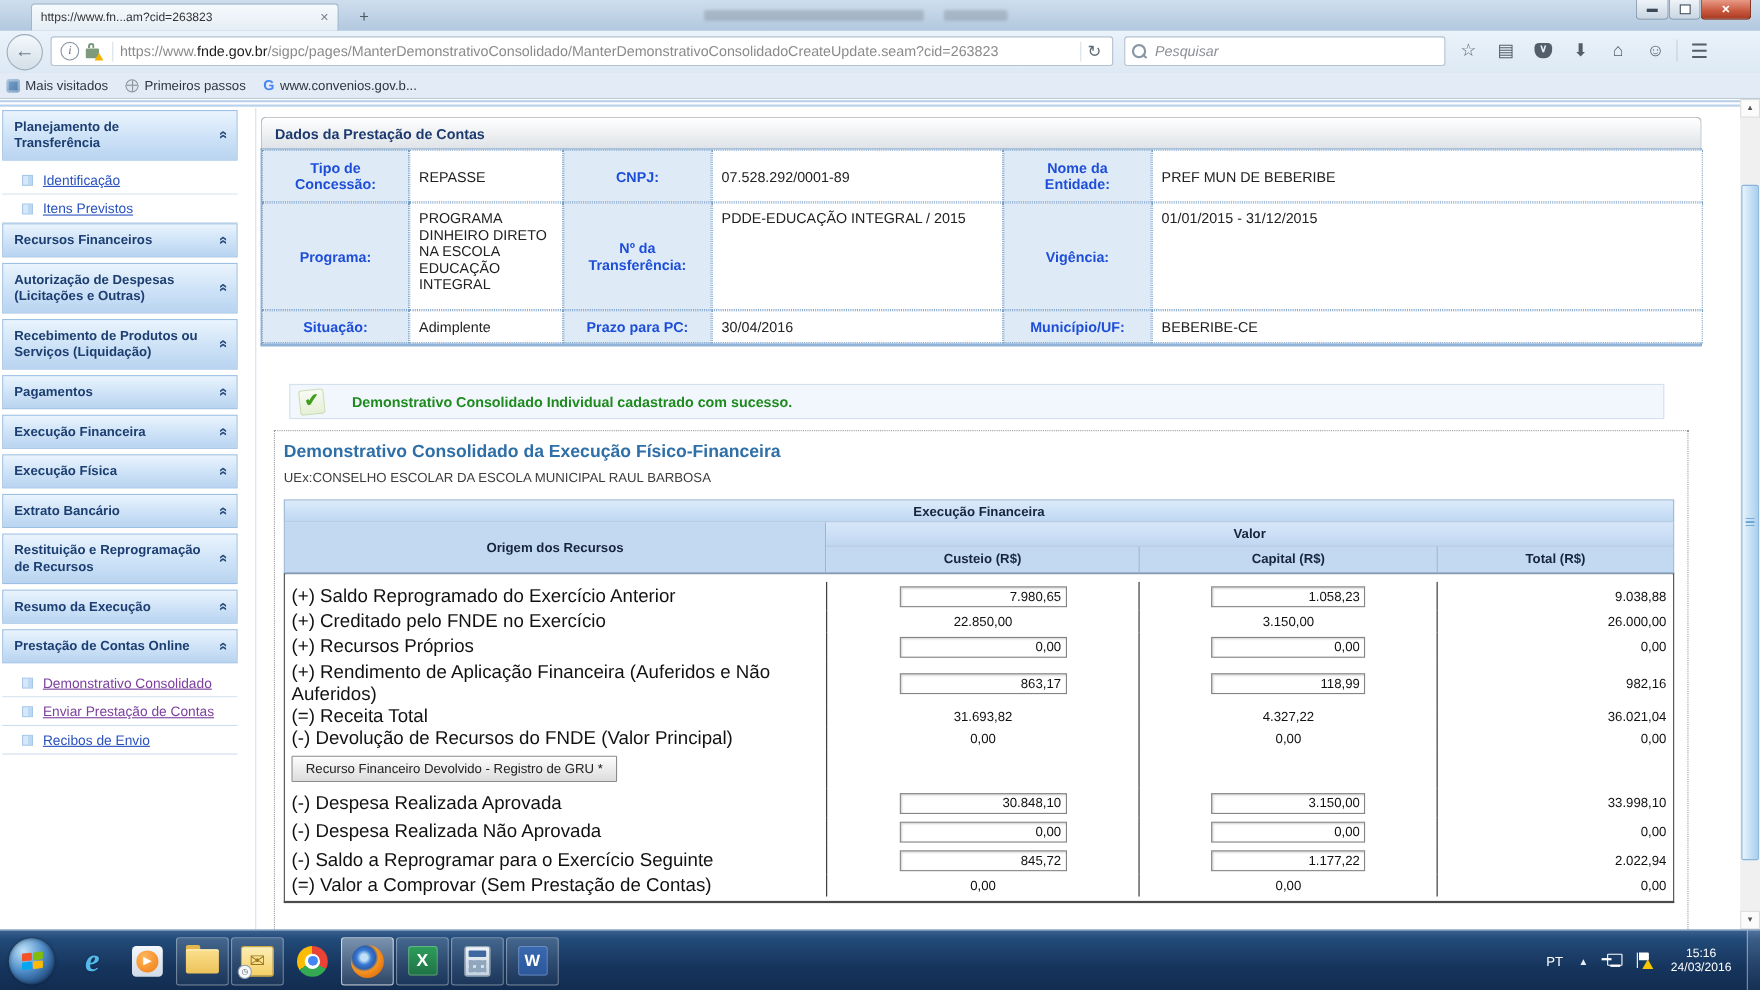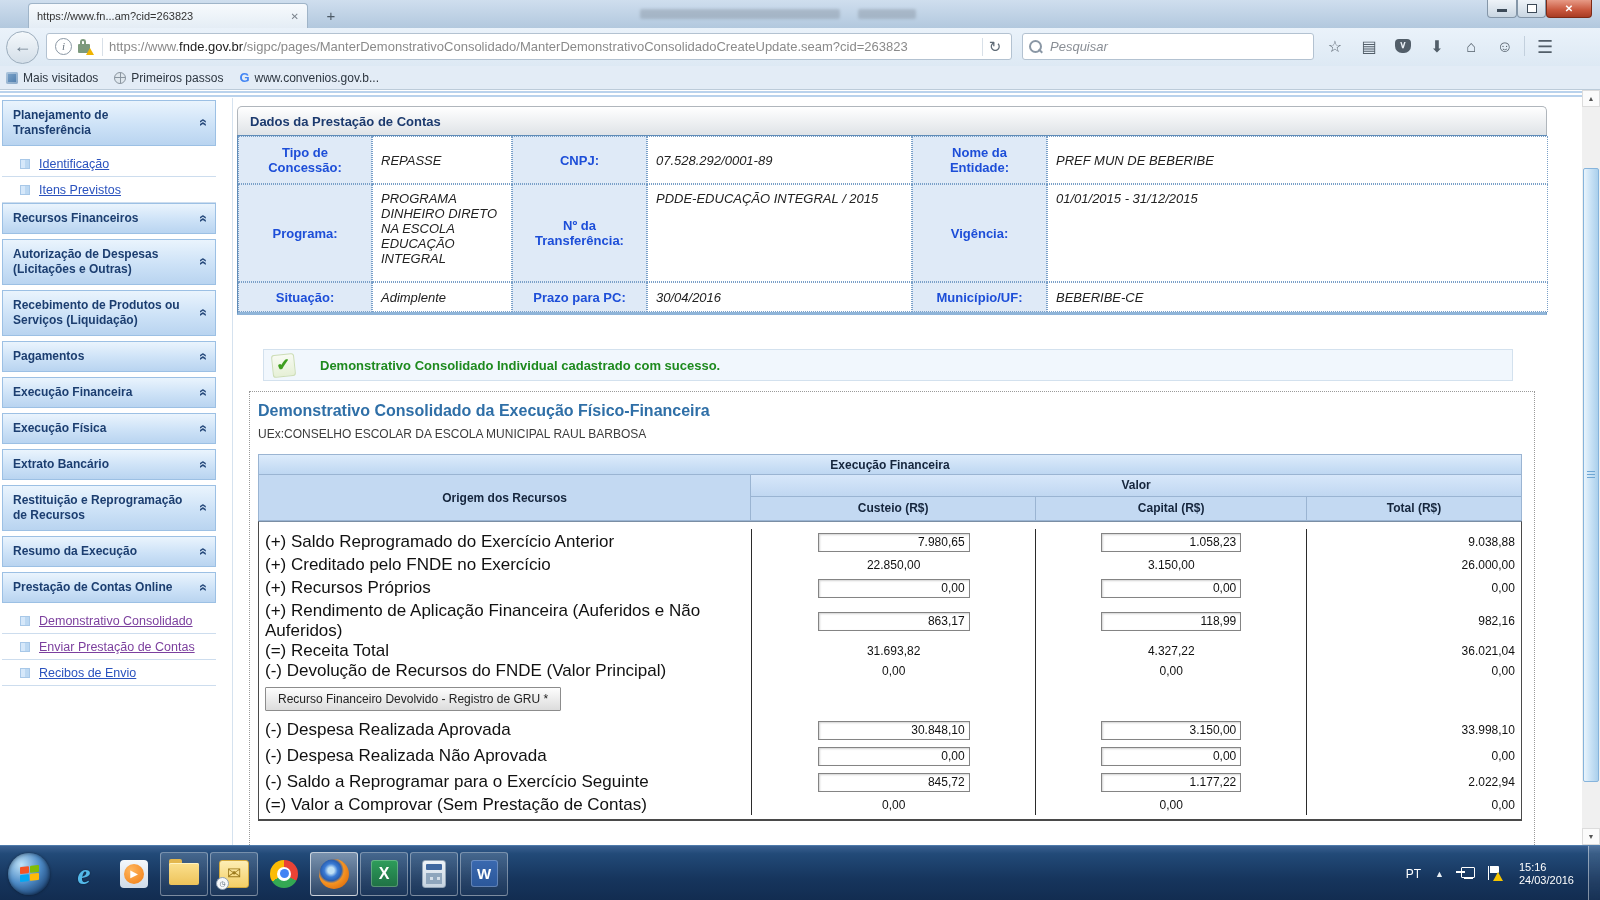--- a/index.html
+++ b/index.html
@@ -87,21 +87,21 @@
     border-left:1px solid #d5e2ef;padding:8px 0 0 4px;box-sizing:border-box;overflow:hidden;}
   
   #hdr-panel{width:1310px;}
   .panel-title{height:29px;line-height:29px;padding-left:12px;border:1px solid #b0b6bc;border-bottom:none;
     border-radius:5px 5px 0 0;background:linear-gradient(#ffffff,#dfe3e7);
     font-size:13px;font-weight:bold;color:#1c3a6e;box-sizing:border-box;}
   #hdr-table{display:grid;grid-template-columns:134px 140px 135px 265px 135px 501px;
     grid-template-rows:48px 98px 30px;border:1px solid #5f8cb8;border-bottom:3px solid #8fb4d8;box-sizing:border-box;}
   .hcell{border:1px dotted #7aa0c8;display:flex;align-items:center;box-sizing:border-box;font-size:13px;}
   .hlabel{background:#dfeaf7;color:#1d4ed8;font-weight:bold;justify-content:center;text-align:center;padding:2px 18px;}
-  .hvalue{background:#fff;color:#222;padding:2px 8px;align-items:center;font-style:italic;}
+  .hvalue{background:#fff;color:#222;padding:2px 8px;align-items:center;}
   .hvalue.topal{align-items:flex-start;padding-top:6px;}
   
   #successbox{display:flex;align-items:center;margin:34px 0 0 26px;width:1250px;height:32px;
     background:#f1f7fd;border:1px solid #d3e1ee;box-sizing:border-box;padding-left:8px;}
   .okicon{width:21px;height:21px;margin-right:9px;border:1px solid #cdddb4;border-radius:3px;
     background:linear-gradient(#f8fbf3,#e6f0d6);color:#3f9e1f;font-size:16px;font-weight:bold;
     text-align:center;line-height:20px;transform:rotate(-6deg);}
   #successtext{font-size:13px;font-weight:bold;color:#1e8a1e;margin-left:16px;}
   
   #section{margin:10px 0 0 12px;width:1286px;border:1px dotted #9a9a9a;box-sizing:border-box;
@@ -192,21 +192,21 @@
   .tray-lang{color:#fff;font-size:12px;margin-right:14px;}
   .tray-up{color:#e8eef4;font-size:9px;margin-right:14px;}
   .net{position:relative;width:17px;height:14px;margin-right:12px;}
   .net::before{content:"";position:absolute;right:0;top:0;width:12px;height:9px;border:1.5px solid #fff;border-radius:1px;}
   .net::after{content:"";position:absolute;right:2px;top:10.5px;width:9px;height:1.5px;background:#fff;box-shadow:-8px -6px 0 -0px #fff;}
   .flagicon{position:relative;width:16px;height:15px;margin-right:16px;}
   .flagicon::before{content:"";position:absolute;left:1px;top:0;width:1.5px;height:14px;background:#fff;}
   .flagicon::after{content:"";position:absolute;left:3px;top:0;width:9px;height:7px;background:#fff;border-radius:0 1px 1px 0;}
   .flagwarn{position:absolute;right:0;bottom:0;width:0;height:0;border-left:5px solid transparent;
     border-right:5px solid transparent;border-bottom:9px solid #f6c500;z-index:2;}
-  .clock{color:#fff;font-size:11px;line-height:13px;margin-right:14px;}
+  .clock{color:#fff;font-size:11px;text-align:center;line-height:13px;margin-right:14px;}
   .show-desktop{width:11px;height:55px;border-left:1px solid rgba(255,255,255,.45);
     background:linear-gradient(rgba(255,255,255,.12),rgba(255,255,255,.02));}
 </style>
 </head>
 <body>
 
 <div id="screen">
 
   <div id="titlebar">
     <div class="tab">

